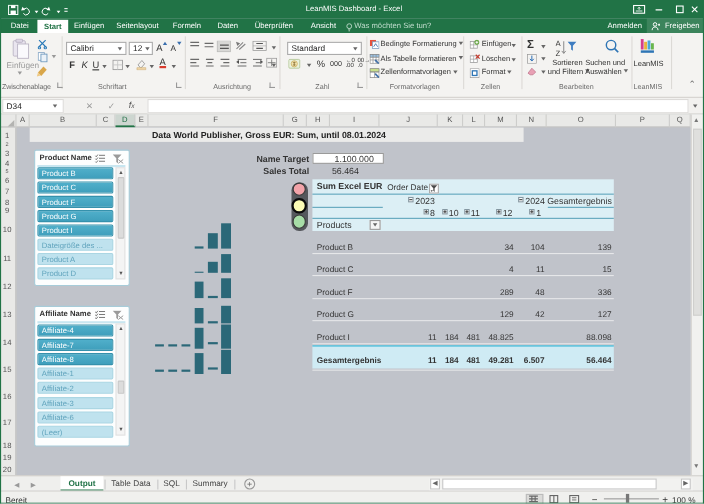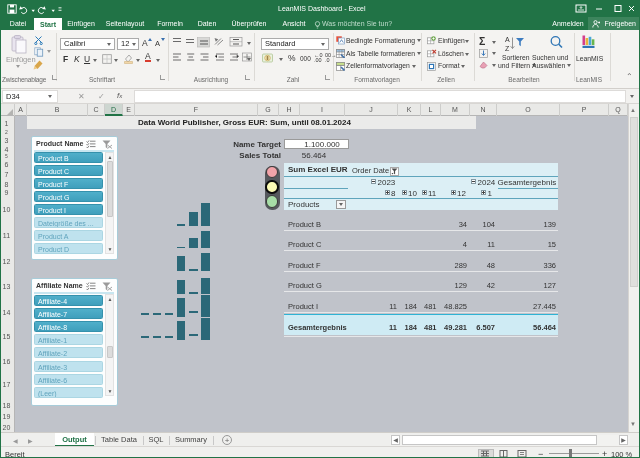--- a/index.html
+++ b/index.html
@@ -493,21 +493,21 @@
   <div class="pvnum" style="left:427px;top:281px;width:40px">129</div>
   <div class="pvnum" style="left:455px;top:281px;width:40px">42</div>
   <div class="pvnum" style="left:516px;top:281px;width:40px">127</div>
   <div class="rowline" style="top:291px"></div>
   <div class="pvtext" style="left:288px;top:301.5px">Product I</div>
   <div class="pvnum" style="left:357px;top:301.5px;width:40px">11</div>
   <div class="pvnum" style="left:377px;top:301.5px;width:40px">184</div>
   <div class="pvnum" style="left:396.5px;top:301.5px;width:40px">481</div>
   <div class="pvnum" style="left:427px;top:301.5px;width:40px">48.825</div>
   <div class="pvnum" style="left:455px;top:317px;width:40px">6.292</div>
-  <div class="pvnum" style="left:516px;top:301.5px;width:40px">27.445</div>
+  <div class="pvnum" style="left:516px;top:301.5px;width:40px">88.098</div>
   <div class="rowline" style="top:311.5px"></div>
 
   <div class="abs" style="left:284px;top:313.5px;width:274px;height:21px;background:#CFEBF4;border-top:1.5px solid #2FB3D4"></div>
   <div class="pvtext" style="left:288px;top:323px;font-weight:bold">Gesamtergebnis</div>
   <div class="pvnum" style="left:357px;top:323px;width:40px;font-weight:bold">11</div>
   <div class="pvnum" style="left:377px;top:323px;width:40px;font-weight:bold">184</div>
   <div class="pvnum" style="left:396.5px;top:323px;width:40px;font-weight:bold">481</div>
   <div class="pvnum" style="left:427px;top:323px;width:40px;font-weight:bold">49.281</div>
   <div class="pvnum" style="left:455px;top:323px;width:40px;font-weight:bold">6.507</div>
   <div class="pvnum" style="left:516px;top:323px;width:40px;font-weight:bold">56.464</div>

